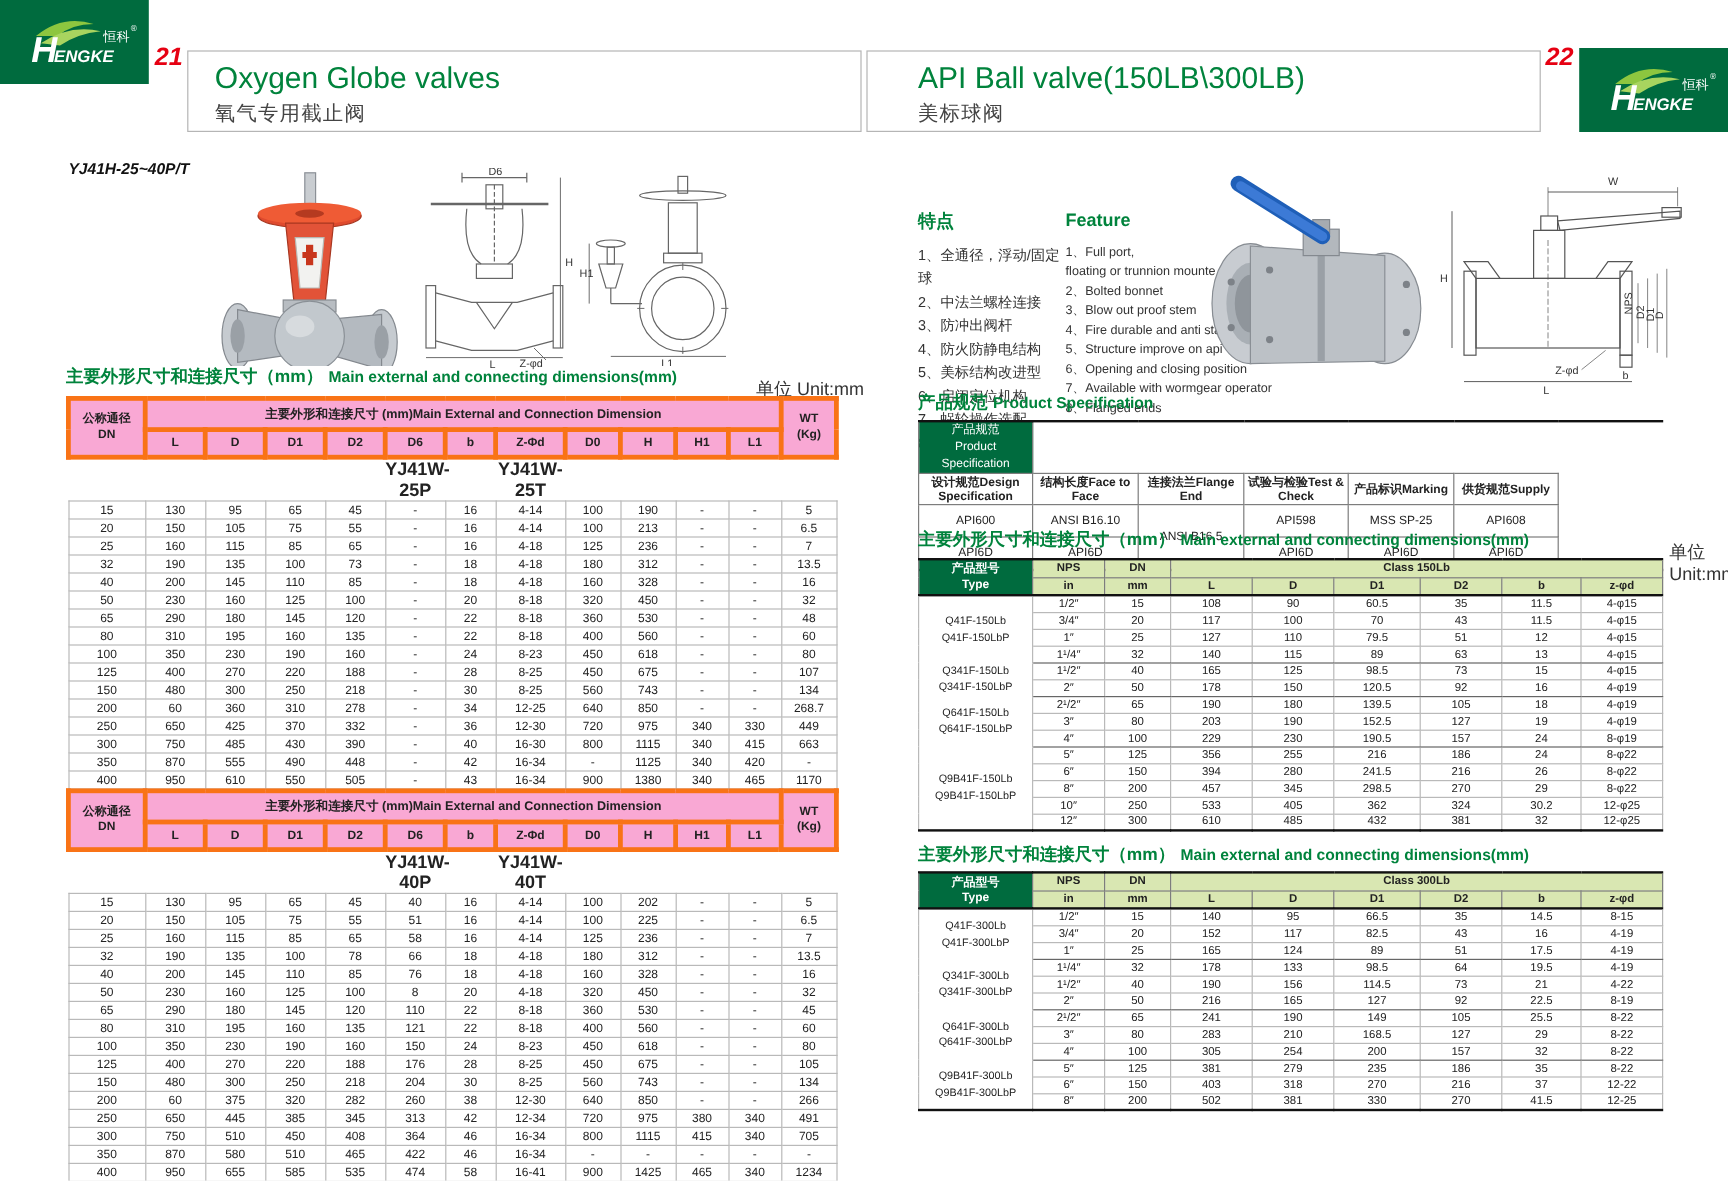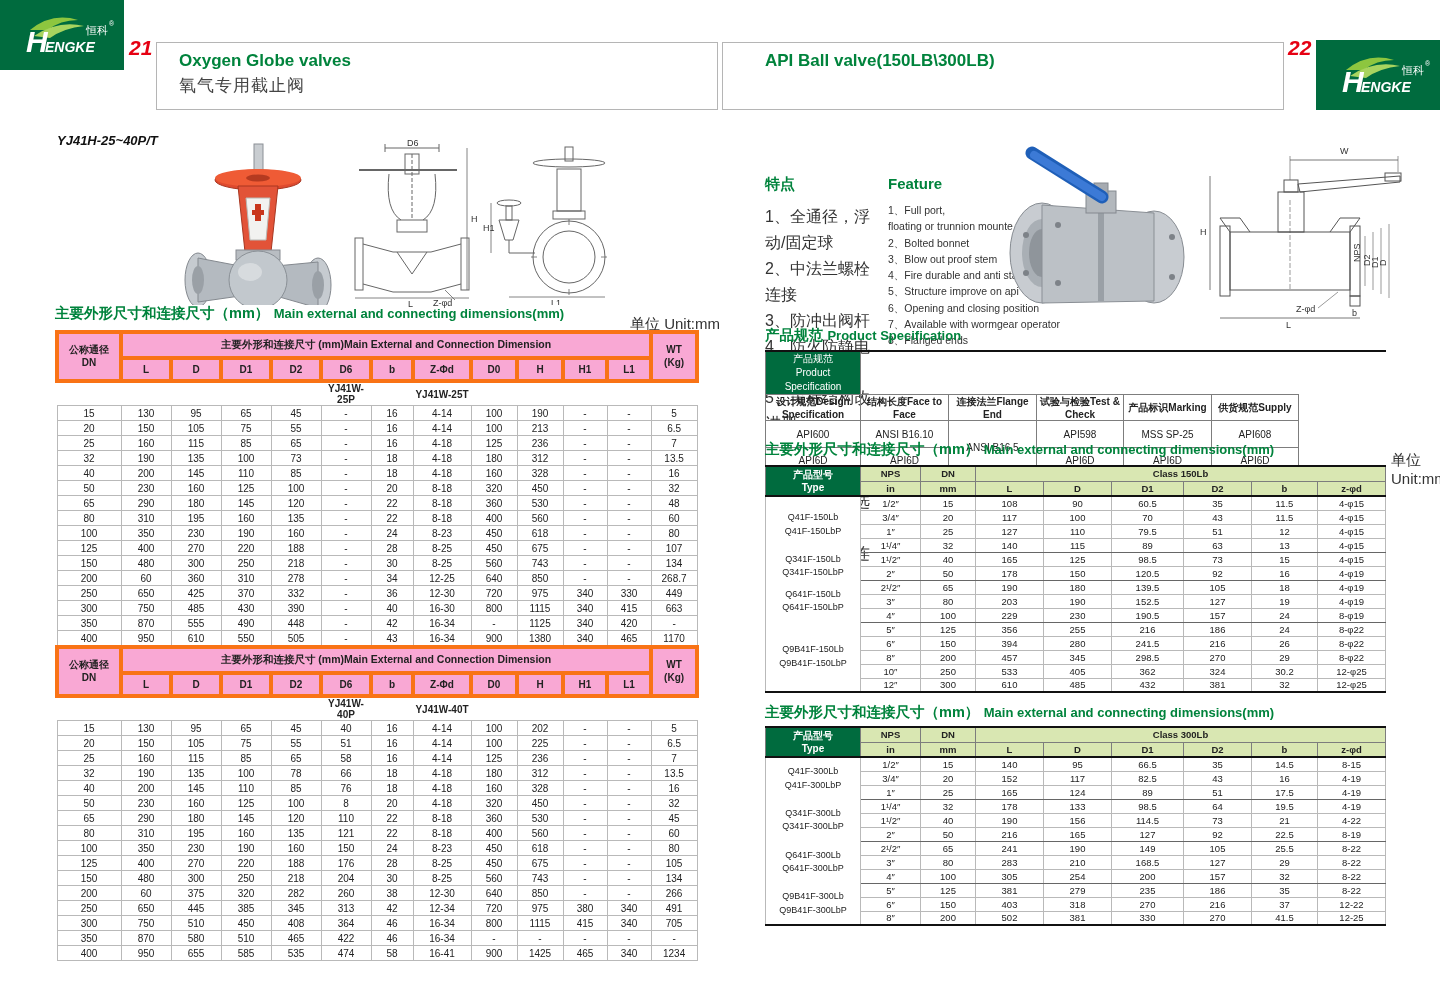--- a/index.html
+++ b/index.html
@@ -4,45 +4,45 @@
 <style>
   * { margin:0; padding:0; box-sizing:border-box; }
   html,body { width:1440px; height:984px; background:#ffffff; font-family:"Liberation Sans", sans-serif; color:#222; }
   .abs { position:absolute; }
   #canvas { position:relative; width:1440px; height:984px; background:#fff; overflow:hidden; }
 
   
   .logo-box { width:124px; height:70px; background:#006b3e; position:absolute; }
   .page-num { position:absolute; font-size:21px; font-weight:bold; color:#e60012; font-style:italic; }
   .title-box { position:absolute; width:562px; height:68px; border:1px solid #b5b5b5; background:#fff; }
-  .title-en { font-size:17px; font-weight:bold; color:#00833c; line-height:1.1; margin-top:9px; }
+  .title-en { font-size:25px; font-weight:normal; color:#00833c; line-height:1.1; margin-top:9px; }
   .title-cn { font-size:17px; color:#444; margin-top:3px; letter-spacing:1px; }
 
   .model-label { position:absolute; font-size:13px; font-weight:bold; color:#111; font-style:italic; }
 
   .section-title { position:absolute; white-space:nowrap; }
   .section-title .cn { font-size:14.5px; font-weight:bold; color:#00833c; }
   .section-title .en { font-size:13px; font-weight:bold; color:#00833c; }
   .unit-label { position:absolute; font-size:15px; color:#333; }
 
   
   table.dims { border-collapse:collapse; table-layout:fixed; width:640px; font-size:10px; }
   table.dims th { background:#f9a8d4; border:4px solid #f97316; font-weight:bold; color:#222; padding:4px 0; }
   table.dims thead { border-top:2px solid #111; border-bottom:2px solid #111; }
   table.dims td { border:1px solid #b9b9b9; text-align:center; height:15px; color:#222; }
   table.dims .group-hd { font-size:10.5px; }
   table.dims .dn-hd, table.dims .wt-hd { font-size:10px; line-height:1.25; }
-  table.dims tr.model-row td { border:none; background:#fff; height:15px; font-weight:bold; font-size:10px; }
+  table.dims tr.model-row td { border:none; background:#fff; height:15px; font-weight:bold; font-size:15px; }
 
   
   .feature-col { position:absolute; }
   .feature-title { font-size:15px; font-weight:bold; color:#00833c; margin-bottom:10px; }
   .feature-list { list-style:none; }
   .feature-list li { white-space:pre-line; }
-  .cn-items li { font-size:16px; color:#333; line-height:1.62; }
+  .cn-items li { font-size:12px; color:#333; line-height:1.62; }
   .en-items li { font-size:10.5px; color:#333; line-height:1.55; }
 
   table.spec { border-collapse:collapse; table-layout:fixed; width:620px; font-size:10px; }
   table.spec { border-top:2px solid #111; border-bottom:2px solid #111; }
   table.spec th, table.spec td { border:1px solid #7d7d7d; text-align:center; }
   table.spec .corner { background:#006b3e; color:#fff; font-size:10px; line-height:1.4; white-space:pre-line; }
   table.spec tbody td { height:27px; background:#fff; }
 
   table.cls { border-collapse:collapse; table-layout:fixed; width:620px; font-size:9.5px; }
   table.cls thead { border-top:2px solid #111; border-bottom:2px solid #111; }
@@ -733,20 +733,21 @@
               <td>1234</td>
             </tr>
           </tbody>
       </table>
     </div>
   </div>
 
   <div>
     <div class="title-box" style="left:722px;top:42px;padding-left:42px;">
       <div class="title-en">API Ball valve(150LB\300LB)</div>
+      <div class="title-cn">美标球阀</div>
     </div>
     <div class="page-num" style="left:1288px;top:36px;">22</div>
     <div class="logo-box" style="left:1316px;top:40px;">
       <svg width="124" height="70" viewBox="0 0 124 70">
         <path d="M30 30 Q52 12 78 20 Q60 20 48 30 Z" fill="#8dc63f"></path>
         <path d="M34 36 Q58 20 84 26 Q64 28 50 38 Z" fill="#a8d45f"></path>
         <text x="26" y="52" fill="#fff" font-size="30" font-weight="bold" font-style="italic">H</text>
         <text x="45" y="52" fill="#fff" font-size="14" font-weight="bold" font-style="italic">ENGKE</text>
         <text x="86" y="34" fill="#fff" font-size="11">恒科</text>
         <text x="109" y="26" fill="#fff" font-size="7">®</text>

